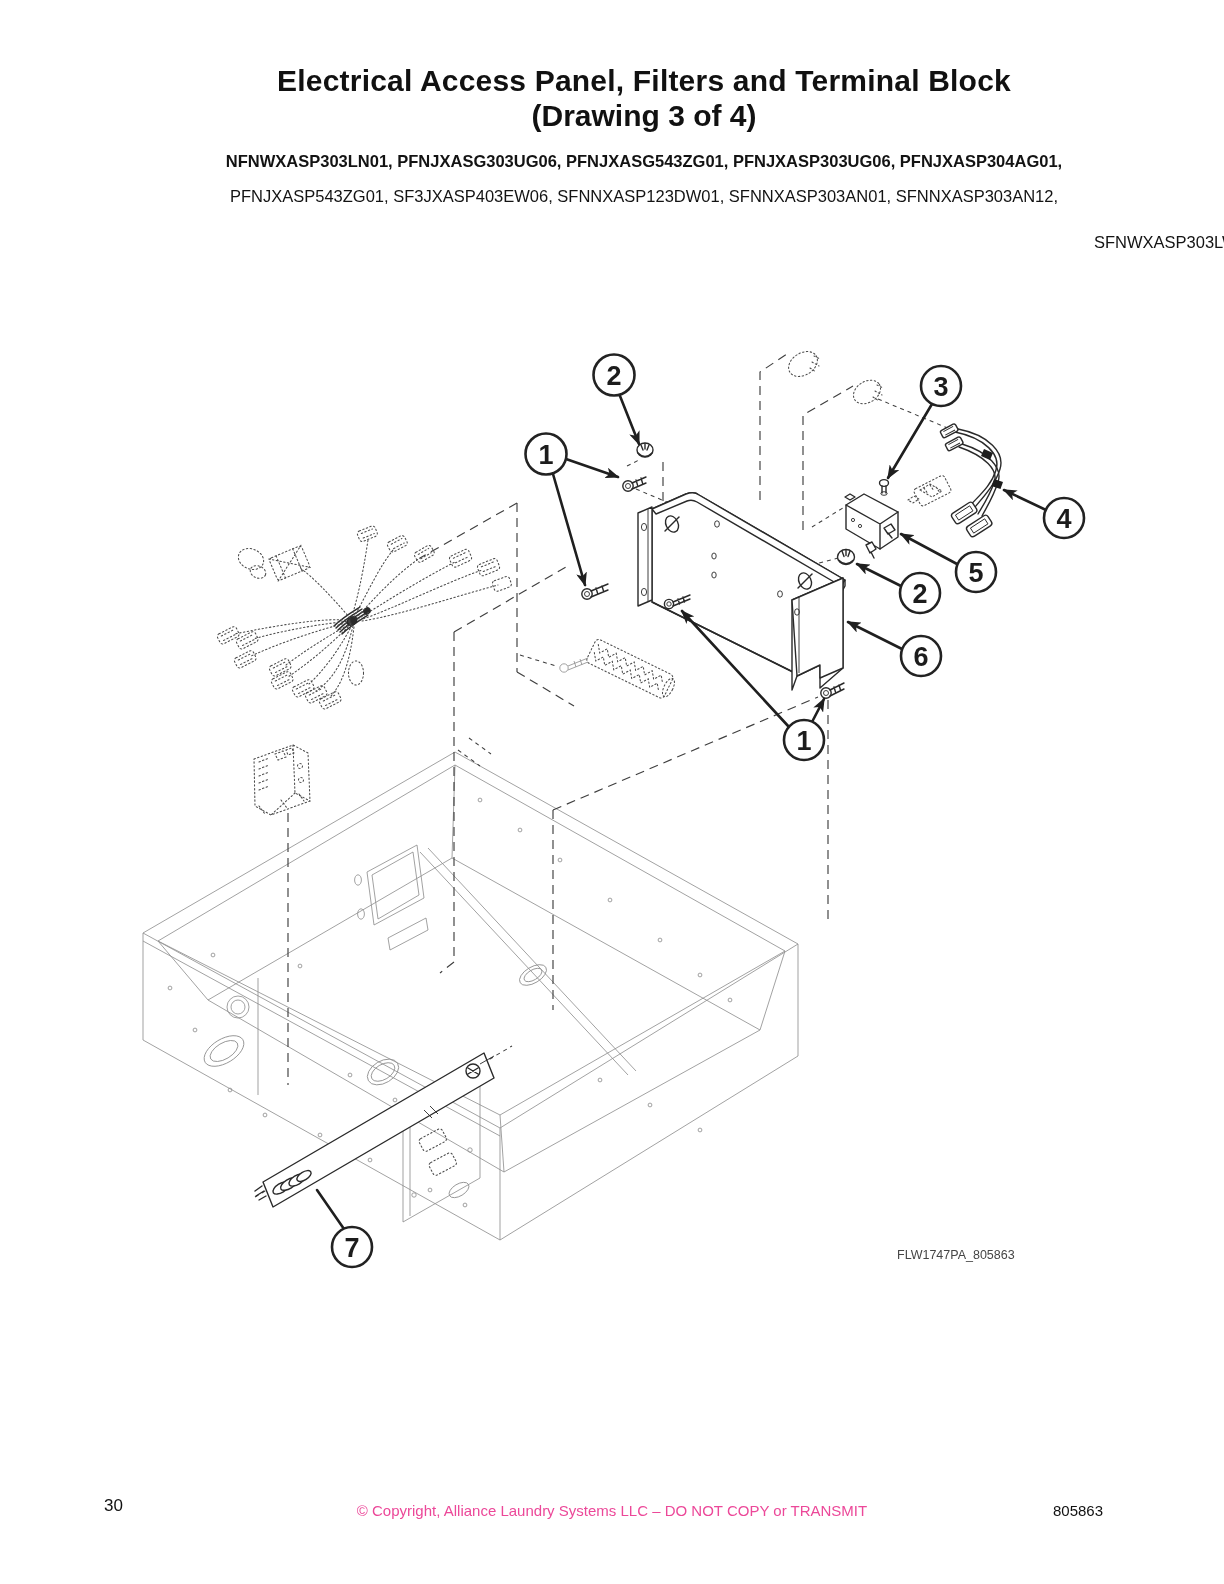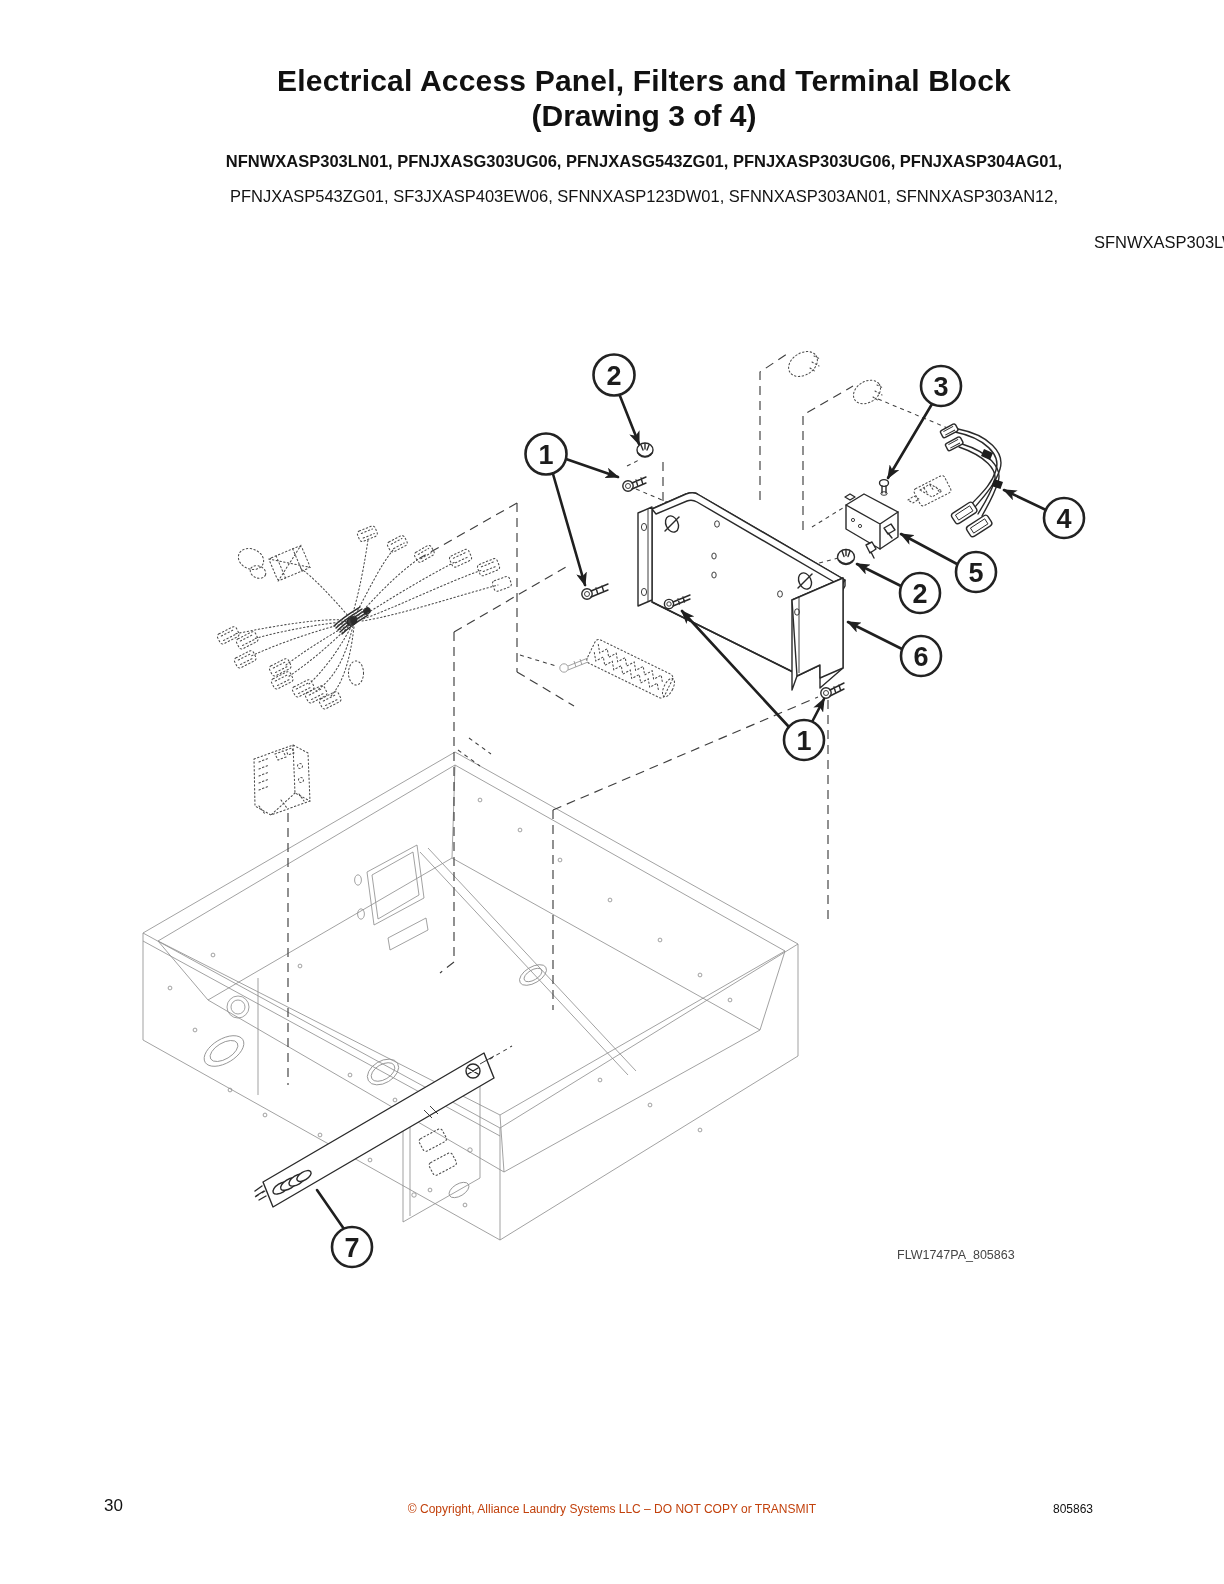--- a/index.html
+++ b/index.html
@@ -6,22 +6,22 @@
   #page{position:relative;width:1224px;height:1584px;background:#ffffff;overflow:hidden;
         font-family:"Liberation Sans","DejaVu Sans",sans-serif;color:#111;}
   #diagram-svg{position:absolute;left:0;top:0;}
   .hdr{position:absolute;left:0;width:1224px;text-align:center;padding-left:32px;}
   #title1{top:64px;font-size:30px;font-weight:bold;letter-spacing:.2px;}
   #title2{top:99px;font-size:30px;font-weight:bold;}
   .models{font-size:16.5px;line-height:23px;color:#131313;}
   #m0{top:139px;} #m1{top:150px;font-weight:bold;} #m2{top:185px;} #m3{top:208px;} #m4{top:231px;text-align:right;} #serial{top:254px;}
   #flw-code{position:absolute;left:897px;top:1248px;font-size:12.5px;color:#454545;}
   #page-num{position:absolute;left:104px;top:1496px;font-size:17px;}
-  #copyright{position:absolute;left:0;top:1502px;width:1224px;text-align:center;font-size:12px;color:#c2410c;}
-  #doc-num{position:absolute;left:1053px;top:1502px;font-size:12px;}
+  #copyright{position:absolute;left:0;top:1502px;width:1224px;text-align:center;font-size:15px;color:#ec4899;}
+  #doc-num{position:absolute;left:1053px;top:1502px;font-size:15px;}
   
   .solid{stroke:#2a2a2a;stroke-width:1.4;fill:none;stroke-linecap:round;stroke-linejoin:round;}
   .solidw{stroke:#2a2a2a;stroke-width:1.4;fill:#ffffff;stroke-linejoin:round;}
   .dash{stroke:#3f3f3f;stroke-width:1.15;fill:none;stroke-dasharray:9 6;stroke-linecap:butt;}
   .dashs{stroke:#3f3f3f;stroke-width:1.05;fill:none;stroke-dasharray:4 4;}
   .dot{stroke:#4a4a4a;stroke-width:1.05;fill:none;stroke-dasharray:1.4 2.4;stroke-linecap:round;}
   .gray{stroke:#919191;stroke-width:0.85;fill:none;stroke-linejoin:round;}
   .callout-circle{stroke:#222;stroke-width:2.6;fill:#fff;}
   .callout-num{font:bold 27px "Liberation Sans","DejaVu Sans",sans-serif;fill:#1c1c1c;text-anchor:middle;}
   .arrow{stroke:#1f1f1f;stroke-width:2.6;fill:none;stroke-linecap:round;}

